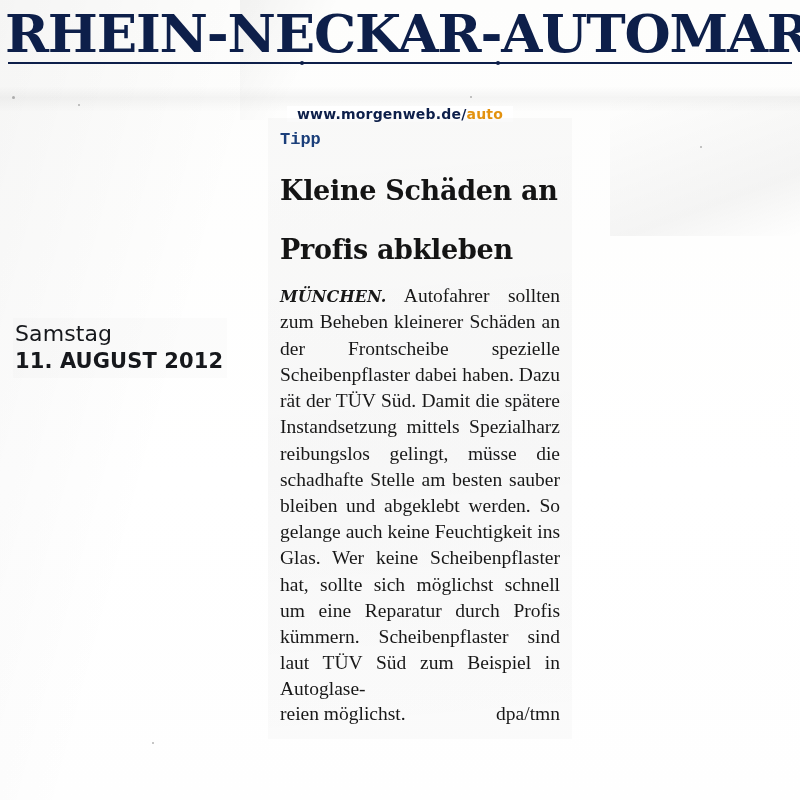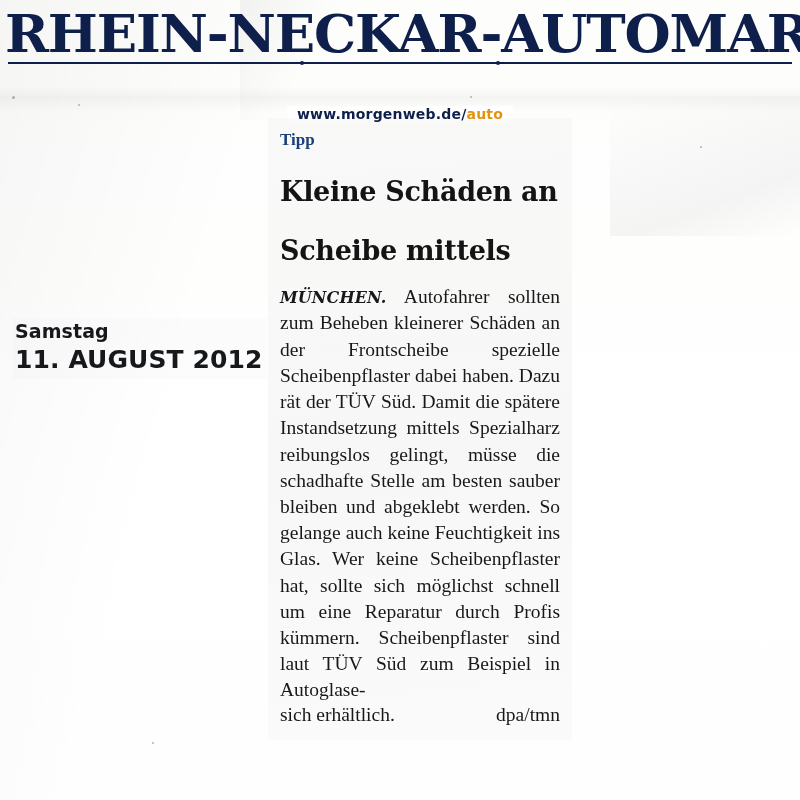--- a/index.html
+++ b/index.html
@@ -105,43 +105,42 @@
   #date-block {
     position: absolute;
     left: 13px;
     top: 318px;
     font-family: "DejaVu Sans", sans-serif;
     color: #16181c;
     background: rgba(0,0,0,0.012);
     padding: 2px 4px 4px 2px;
   }
   #date-weekday {
-    font-size: 19px;
+    font-size: 22px;
     line-height: 1.25;
     letter-spacing: 0.1px;
-    font-weight: bold;
   }
   #date-full {
-    font-size: 25px;
+    font-size: 21px;
     font-weight: bold;
     line-height: 1.25;
     letter-spacing: 0.1px;
   }
 
   
   #article {
     position: absolute;
     left: 268px;
     top: 118px;
     width: 286px;
     padding: 8px 10px 14px 8px;
     background: linear-gradient(175deg, rgba(0,0,0,0.018) 0%, rgba(0,0,0,0.03) 55%, rgba(0,0,0,0.015) 100%);
   }
   #kicker {
-    font-family: Liberation Serif, serif;
+    font-family: Liberation Mono, monospace;
     font-weight: bold;
     font-size: 17px;
     color: #1b3f7a;
     margin: 4px 0 10px 4px;
   }
   #headline {
     font-family: "DejaVu Serif", serif;
     font-weight: bold;
     font-size: 27px;
     line-height: 1.30;
@@ -209,22 +208,22 @@
 
   <div id="date-block">
     <div id="date-weekday">Samstag</div>
     <div id="date-full">11. AUGUST 2012</div>
   </div>
 
   <div id="article">
     <div id="kicker">Tipp</div>
     <h1 id="headline">
       <span class="hl-line">Kleine Schäden an</span>
-      <span class="hl-line">Scheibe mittels</span>
+      <span class="hl-line">Profis abkleben</span>
     </h1>
     <p id="body-text"><span class="dateline">MÜNCHEN.</span><span> Autofahrer sollten zum Beheben kleinerer Schäden an der Frontscheibe spezielle Scheibenpflaster dabei haben. Dazu rät der TÜV Süd. Damit die spätere Instandsetzung mittels Spezialharz reibungslos gelingt, müsse die schadhafte Stelle am besten sauber bleiben und abgeklebt werden. So gelange auch keine Feuchtigkeit ins Glas. Wer keine Scheibenpflaster hat, sollte sich möglichst schnell um eine Reparatur durch Profis kümmern. Scheibenpflaster sind laut TÜV Süd zum Beispiel in Autoglase-</span></p>
     <div id="credit-row">
-      <span class="credit-tail">sich erhältlich.</span>
+      <span class="credit-tail">reien möglichst.</span>
       <span class="credit-name">dpa/tmn</span>
     </div>
   </div>
 
 </div>
 
 </body></html>

